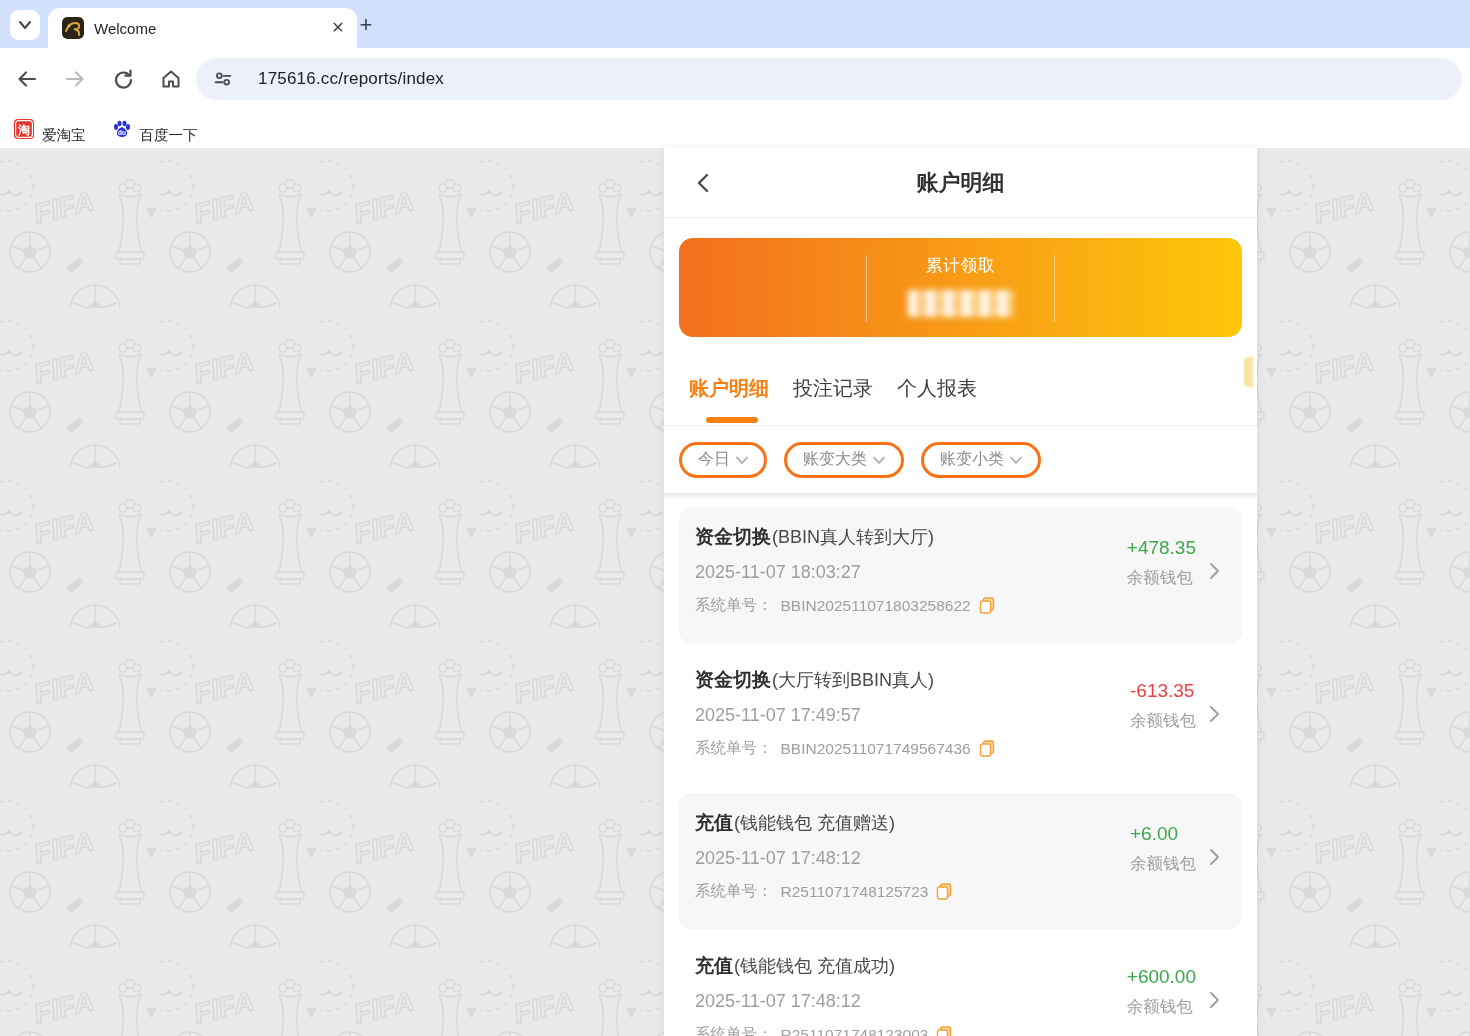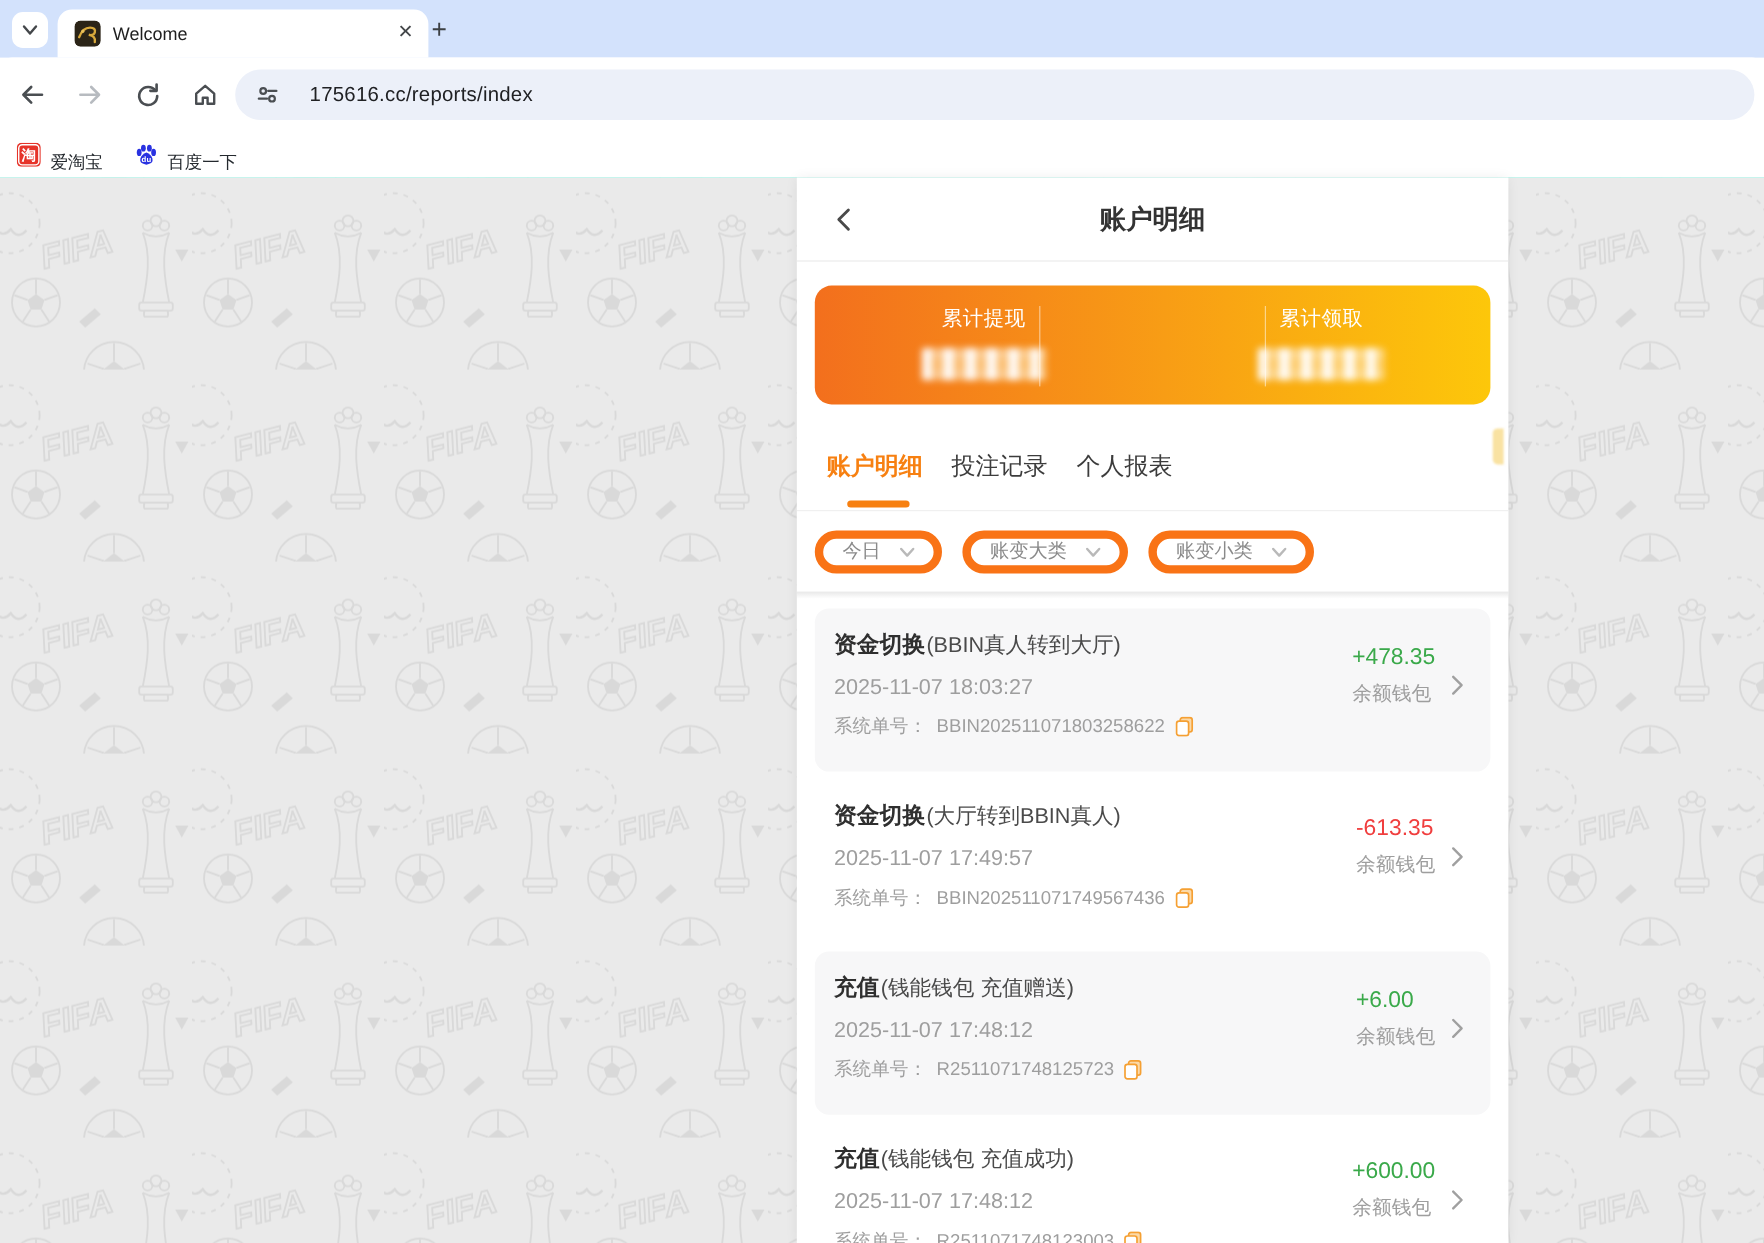--- a/index.html
+++ b/index.html
@@ -24,21 +24,21 @@
   .omnibox { position:absolute; left:196px; right:8px; top:58px; height:42px; background:#ecf0f9;
     border-radius:21px; top:10px; display:flex; align-items:center; padding:0 16px; }
   .url { font-size:17px; color:#202124; margin-left:24px; letter-spacing:.2px; }
 
   .bookmarks { position:absolute; top:110px; left:0; width:1470px; height:38px; background:#fff;
     display:flex; align-items:center; padding-left:14px; gap:26px; }
   .bm { display:flex; align-items:center; gap:8px; }
   .bm-label { font-size:14.5px; color:#24292e;margin-top:12px; }
 
   
-  .page { position:absolute; top:148px; left:0; width:1470px; height:888px; background:#5eead4; }
+  .page { position:absolute; top:148px; left:0; width:1470px; height:888px; background:#84cc16; }
   .page svg.bgpat { position:absolute; inset:0; }
 
   .panel { position:absolute; left:664px; top:0; width:593px; height:888px; background:#fff;
     box-shadow:0 0 10px rgba(0,0,0,.07); overflow:hidden; }
 
   .p-header { position:relative; height:70px; border-bottom:1px solid #ececec; }
   .back { position:absolute; left:28px; top:23px; width:24px; height:24px; cursor:pointer; }
   .p-title { text-align:center; line-height:70px; font-size:22px; font-weight:600; color:#333; }
 
   .statwrap { padding:20px 15px 0; position:relative; }
@@ -56,22 +56,22 @@
   .next-sliver { position:absolute; right:4px; top:139px; width:9px; height:30px; border-radius:4px 0 0 4px;
     background:#f9e2a2; filter:blur(1px); }
 
   .tabsrow { height:61px; margin-top:28px; padding-left:25px; border-bottom:1px solid #f0f0f0;
     display:flex; gap:24px; position:relative; }
   .ptab { font-size:20px; color:#3c3c3c; font-weight:500; padding-top:10px; cursor:pointer; }
   .ptab.active { color:#f78011; font-weight:700; }
   .tab-underline { position:absolute; left:42px; top:52px; width:52px; height:6px; border-radius:3px; background:#f78011; }
 
   .filtersrow { height:67px; display:flex; align-items:center; gap:17px; padding-left:15px; background:#fff; }
-  .pill { height:36px; border:7px solid #f97316; border-radius:18px; display:flex; align-items:center;
-    padding:0 14px 0 16px; gap:14px; cursor:pointer; background:#fff; }
+  .pill { height:36px; border:3px solid #f97316; border-radius:18px; display:flex; align-items:center;
+    padding:0 14px 0 16px; gap:4px; cursor:pointer; background:#fff; }
   .pill span { font-size:16px; color:#8a8a8a; }
   .stickyshadow { height:6px; background:linear-gradient(rgba(0,0,0,.09), rgba(0,0,0,0)); }
 
   .list { padding:8px 15px 0; }
   .item { position:relative; border-radius:12px; padding:17px 120px 17px 16px; min-height:136px; margin-bottom:7px; }
   .item.gray { background:#f7f7f8; }
   .t-row1 { display:flex; align-items:baseline; gap:1px; margin-bottom:12px; }
   .t-name { font-size:19px; font-weight:700; color:#2f2f2f; }
   .t-desc { font-size:18px; color:#4a4a4a; }
   .t-time { font-size:18px; color:#9e9e9e; margin-bottom:12px; }
@@ -209,24 +209,20 @@
     <div class="p-header">
       <svg class="back" viewBox="0 0 24 24">
         <polyline points="15,4 7,12 15,20" fill="none" stroke="#4a4a4a" stroke-width="2.4" stroke-linecap="round" stroke-linejoin="round"></polyline>
       </svg>
       <div class="p-title">账户明细</div>
     </div>
 
     <div class="statwrap">
       <div class="statcard">
         <div class="statcol">
-          <div class="statlabel">累计提现</div>
-          <div class="statblur w2"></div>
-        </div>
-        <div class="statcol">
           <div class="statlabel">累计领取</div>
           <div class="statblur w3"></div>
         </div>
         <div class="statdiv d1"></div>
         <div class="statdiv d2"></div>
       </div>
       <div class="next-sliver"></div>
     </div>
 
     <div class="tabsrow">

